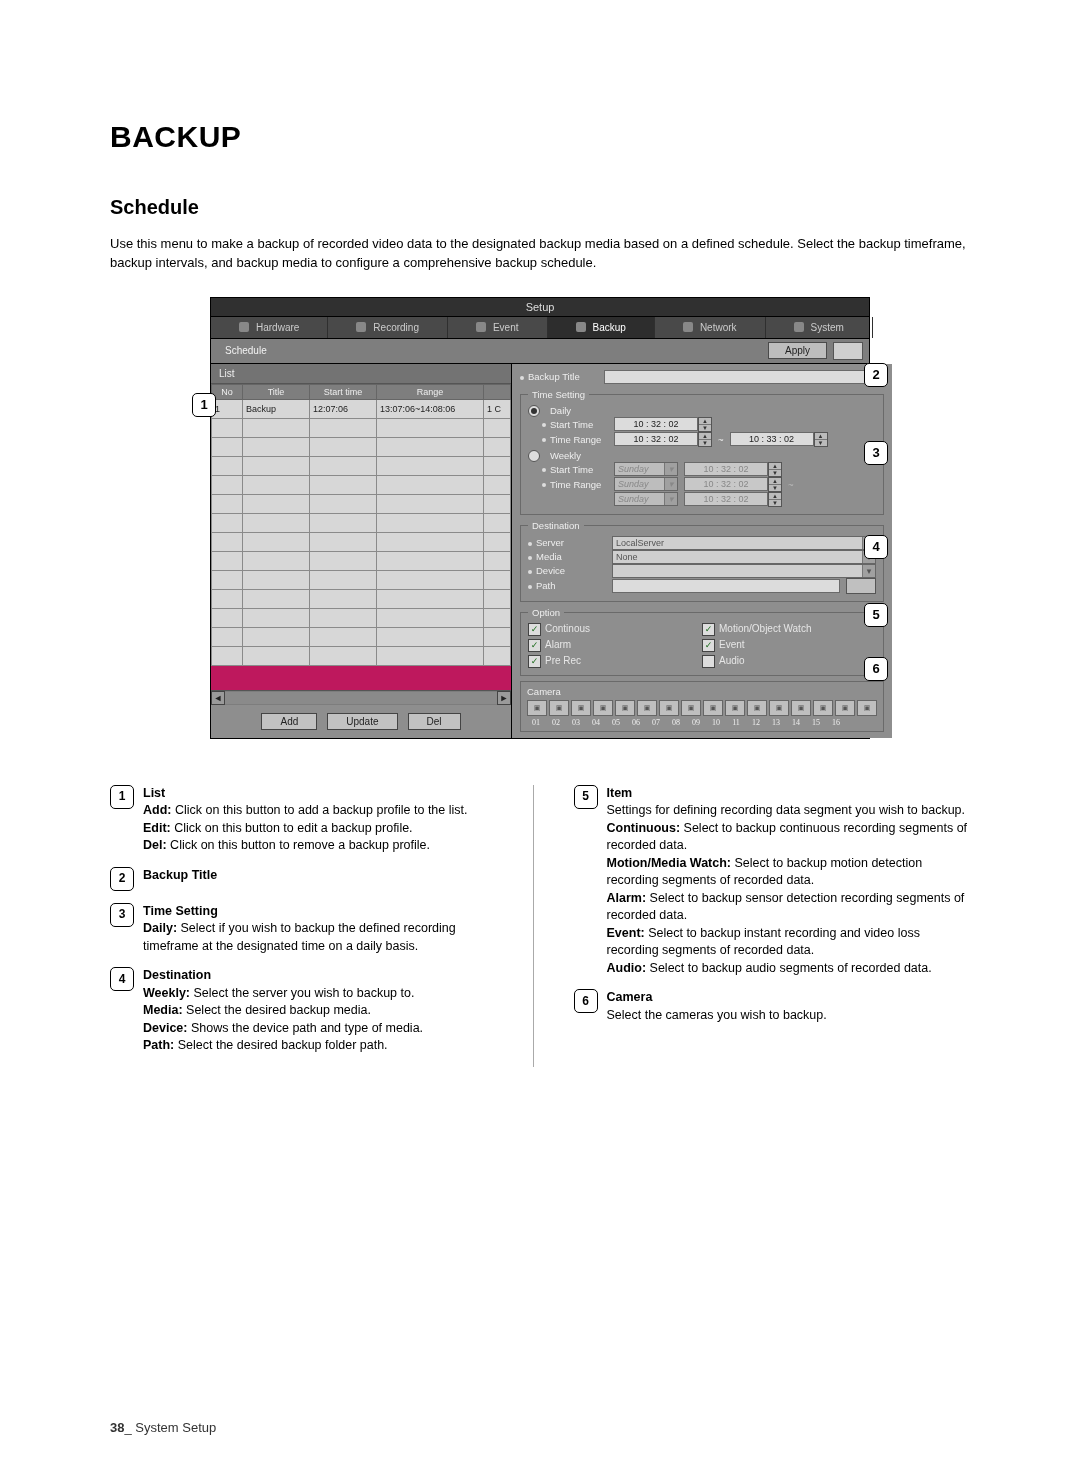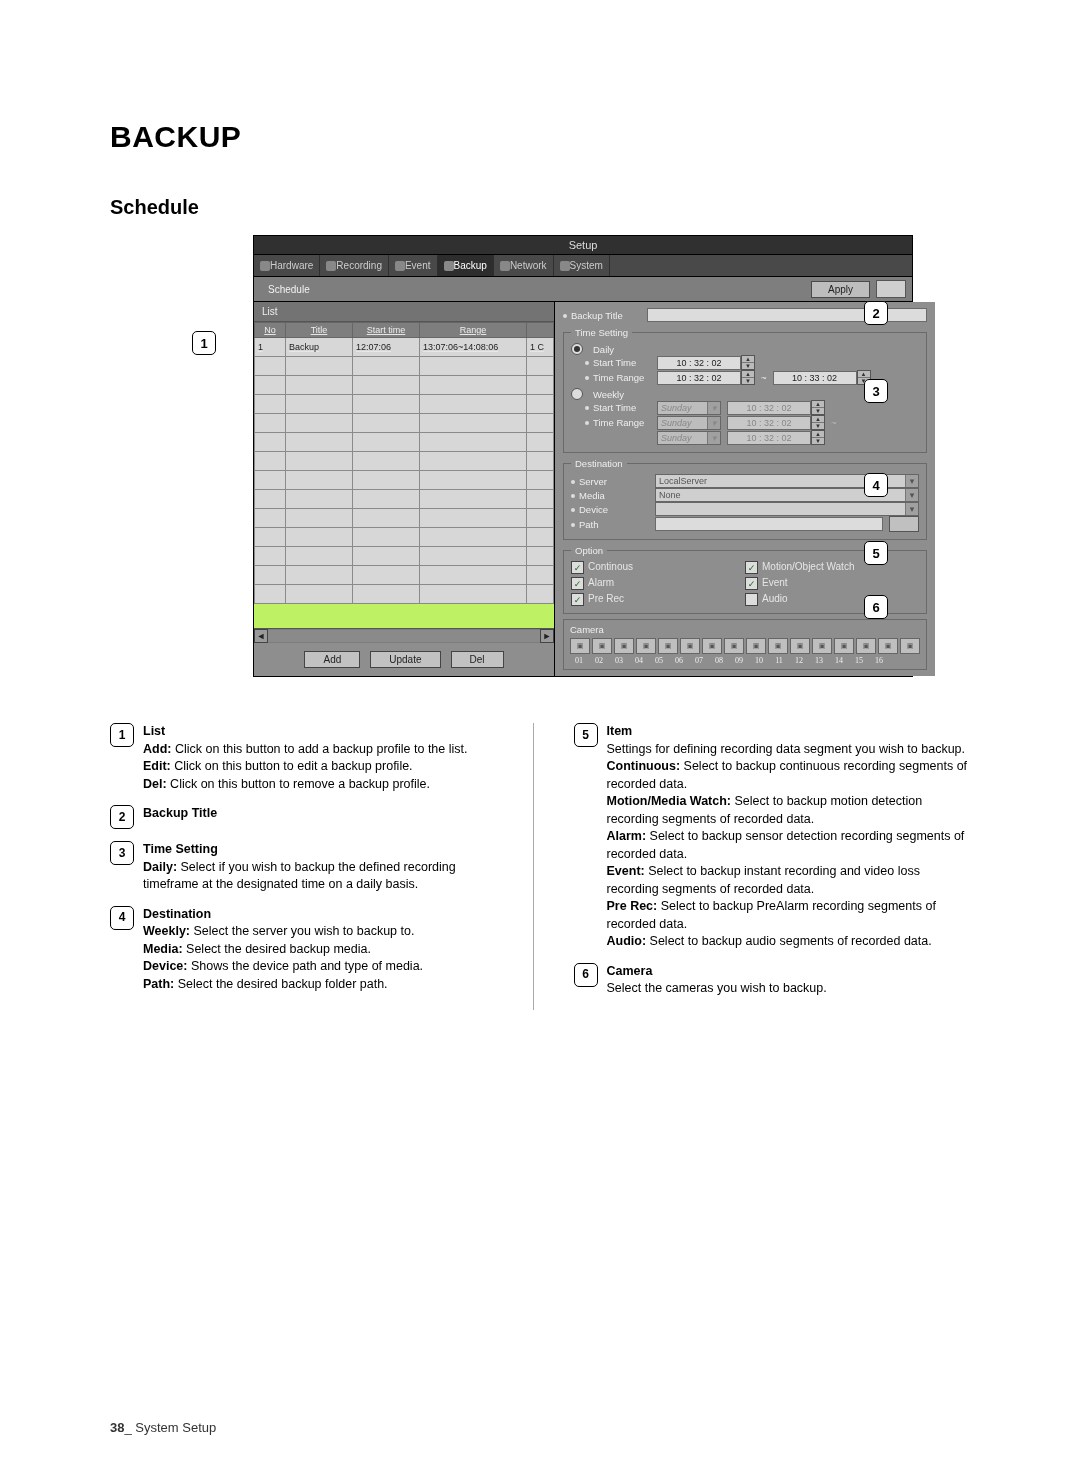--- a/index.html
+++ b/index.html
@@ -15,41 +15,41 @@
   html,body{margin:0;padding:0;background:#fff;color:var(--ink);
     font-family:Arial,Helvetica,sans-serif;}
   .page{width:var(--page-w);min-height:var(--page-h);margin:0 auto;
     padding:120px 110px 60px 110px;box-sizing:border-box;position:relative;}
   h1{font-size:30px;letter-spacing:.5px;margin:0 0 42px 0;font-weight:700;}
   h2{font-size:20px;margin:0 0 16px 0;font-weight:700;}
   .intro{font-size:13px;line-height:1.45;margin-bottom:24px;}
   
   .shot-wrap{position:relative;width:660px;margin:0 auto 46px auto;}
   .shot{width:100%;background:#6f6f6f;box-shadow:0 0 0 1px #000 inset;
-    color:#e6e6e6;font-size:10px;margin-left:43px;}
+    color:#e6e6e6;font-size:10px;}
   .shot .titlebar{background:var(--tab-active);color:#ddd;text-align:center;
     font-size:11px;padding:3px 0;border:1px solid #000;border-bottom:none;}
   .shot .tabs{display:flex;background:#494949;border:1px solid #000;}
-  .shot .tab{flex:0 0 auto;padding:5px 6px;font-size:10px;color:#ccc;
-    border-right:1px solid #2f2f2f;display:flex;align-items:center;gap:0;}
+  .shot .tab{flex:0 0 auto;padding:5px 28px;font-size:10px;color:#ccc;
+    border-right:1px solid #2f2f2f;display:flex;align-items:center;gap:7px;}
   .shot .tab.active{background:#2d2d2d;color:#fff;}
   .shot .tab .ic{width:10px;height:10px;background:#888;border-radius:2px;display:inline-block;}
   .shot .subrow{display:flex;align-items:center;background:#7e7e7e;
     border:1px solid #000;border-top:none;padding:3px 6px;}
   .shot .subtab{font-size:10px;color:#f2f2f2;padding:2px 8px;}
   .shot .applybtn{margin-left:auto;background:#bdbdbd;color:#222;
     padding:2px 16px;border:1px solid #4a4a4a;font-size:10px;}
   .shot .kb{width:28px;height:16px;background:#cfcfcf;margin-left:6px;border:1px solid #555;}
   .shot .body{display:flex;border:1px solid #000;border-top:none;}
   
   .shot .left{flex:0 0 300px;background:#8e8e8e;border-right:1px solid #000;
     display:flex;flex-direction:column;}
   .shot .left-hdr{padding:4px 8px;font-size:10px;color:#eee;background:#737373;
     border-bottom:1px solid #555;}
-  .shot .grid{flex:1;background:#bef264;text-decoration:underline;}
+  .shot .grid{flex:1;background:#be185d;}
   .shot .grid table{width:100%;border-collapse:collapse;table-layout:fixed;}
   .shot .grid th{background:#7e7e7e;color:#eee;font-weight:400;
     border:1px solid #666;font-size:9px;padding:2px 3px;}
   .shot .grid td{border:1px solid #8a8a8a;background:#d7d7d7;font-size:9px;
     padding:2px 3px;color:#222;height:14px;white-space:nowrap;overflow:hidden;}
   .shot .grid tr.empty td{background:#d7d7d7;}
   .shot .left-scroll{height:14px;background:#7d7d7d;border-top:1px solid #555;
     display:flex;align-items:center;}
   .shot .left-scroll .arrow{width:14px;height:14px;background:#9a9a9a;
     border:1px solid #444;box-sizing:border-box;display:flex;align-items:center;
@@ -120,20 +120,21 @@
   .ibody .line strong{font-weight:700;}
   .footer{position:absolute;left:110px;bottom:44px;font-size:13px;color:#333;}
   .footer b{font-weight:700;}
 </style>
 </head>
 <body>
 
 <div class="page">
   <h1>BACKUP</h1>
   <h2>Schedule</h2>
+  <p class="intro">Use this menu to make a backup of recorded video data to the designated backup media based on a defined schedule. Select the backup timeframe, backup intervals, and backup media to configure a comprehensive backup schedule.</p>
 
   <div class="shot-wrap">
     <div class="shot">
       <div class="titlebar">Setup</div>
       <div class="tabs">
         <div class="tab">
             <span class="ic"></span>
             <span>Hardware</span>
           </div>
         <div class="tab">
@@ -512,21 +513,20 @@
     <div class="col">
       <div class="item">
         <div class="badge">5</div>
         <div class="ibody">
           <div class="ttl">Item</div>
           <div class="line">Settings for defining recording data segment you wish to backup.</div>
           <div class="line"><strong>Continuous:</strong> <span>Select to backup continuous recording segments of recorded data.</span></div>
           <div class="line"><strong>Motion/Media Watch:</strong> <span>Select to backup motion detection recording segments of recorded data.</span></div>
           <div class="line"><strong>Alarm:</strong> <span>Select to backup sensor detection recording segments of recorded data.</span></div>
           <div class="line"><strong>Event:</strong> <span>Select to backup instant recording and video loss recording segments of recorded data.</span></div>
-          <div class="line"><strong>Pre Rec:</strong> <span>Select to backup PreAlarm recording segments of recorded data.</span></div>
           <div class="line"><strong>Audio:</strong> <span>Select to backup audio segments of recorded data.</span></div>
         </div>
       </div>
       <div class="item">
         <div class="badge">6</div>
         <div class="ibody">
           <div class="ttl">Camera</div>
           <div class="line">Select the cameras you wish to backup.</div>
         </div>
       </div>

